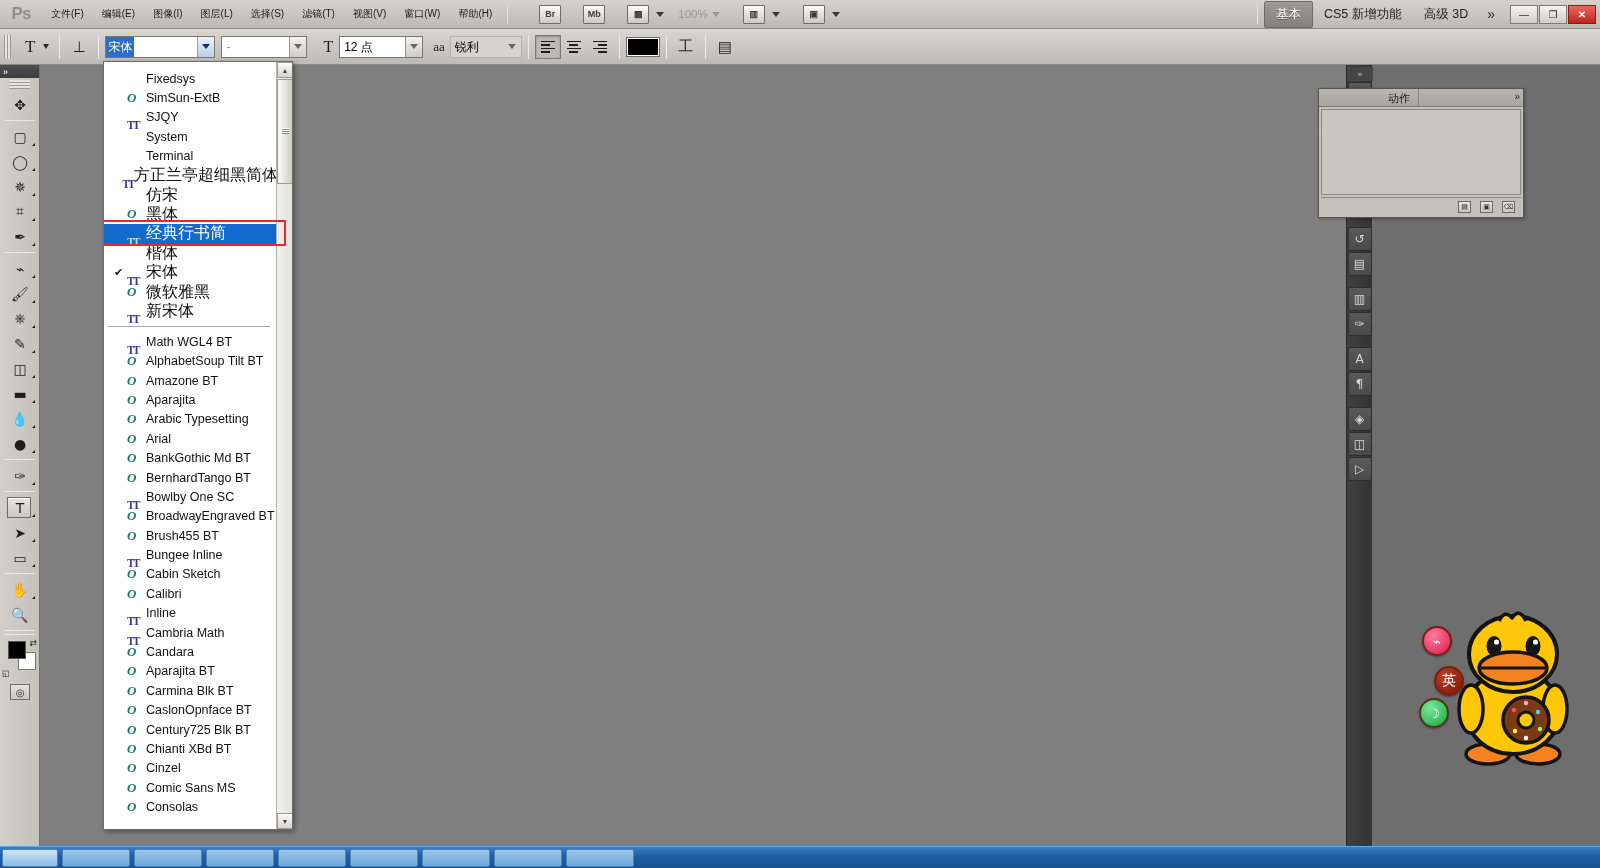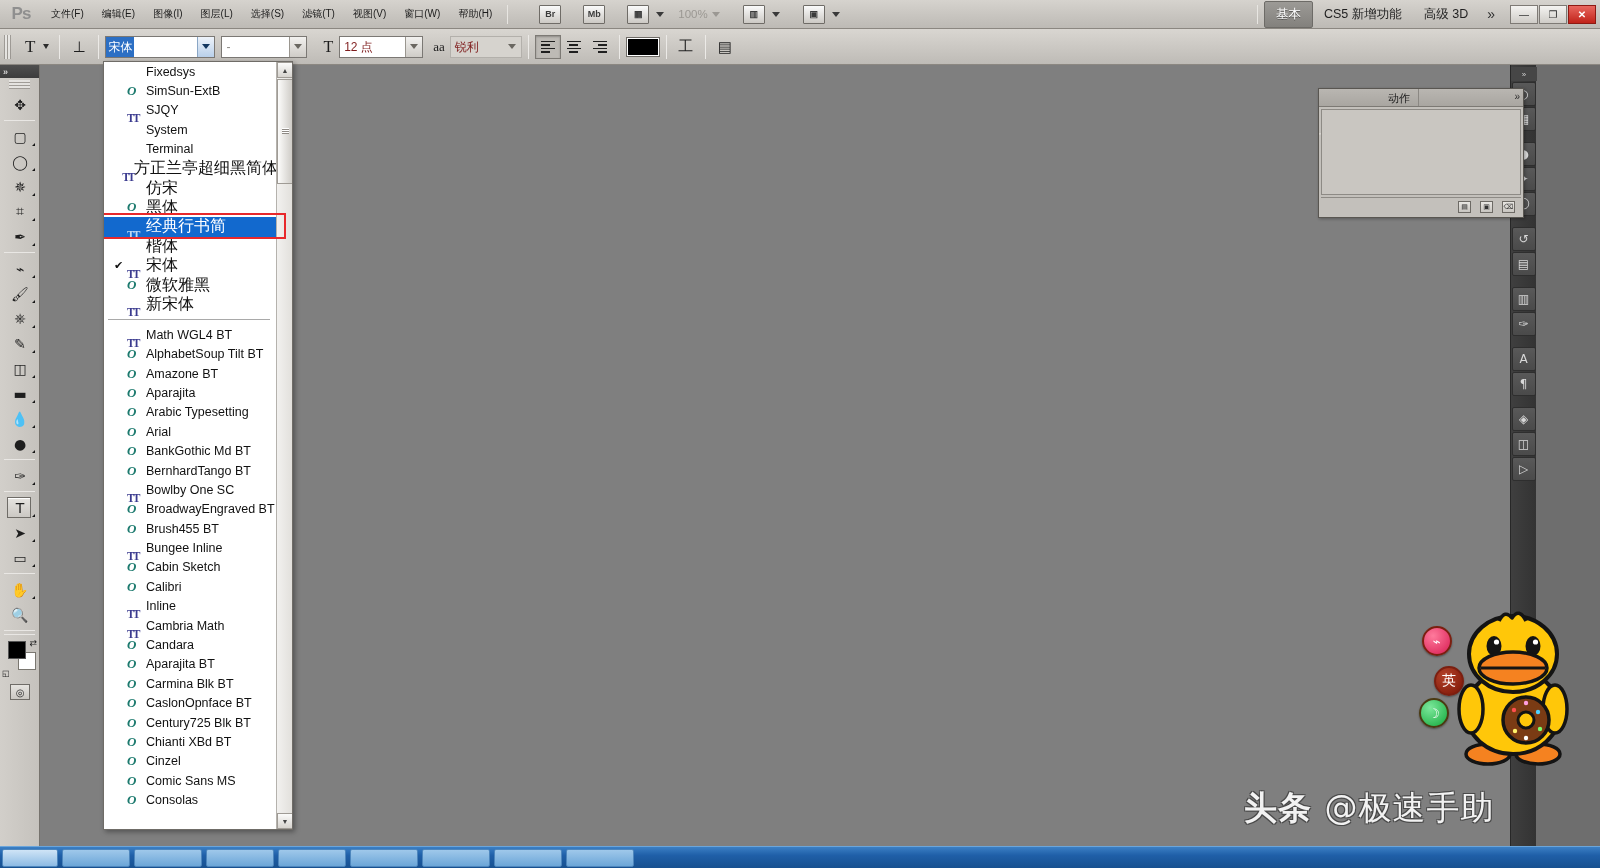--- a/index.html
+++ b/index.html
@@ -3,21 +3,21 @@
 <meta charset="utf-8">
 <style>
   * { box-sizing: border-box; margin:0; padding:0; }
   html,body { width:1600px; height:868px; overflow:hidden; }
   body {
     font-family: "Liberation Sans", sans-serif;
     font-size: 12px;
     background: #6e6e6e;
     -webkit-font-smoothing: antialiased;
   }
-  #app { position:relative; width:1536px; height:868px; background:#6e6e6e; }
+  #app { position:relative; width:1372px; height:868px; background:#6e6e6e; }
 
   
   .menubar {
     position:absolute; left:0; top:0; width:1600px; height:29px;
     background: linear-gradient(#d6d3ce, #c8c5c0 55%, #bdbab5);
     border-bottom:1px solid #8b8781;
     display:flex; align-items:center;
   }
   .ps-logo {
     width:42px; height:27px; display:flex; align-items:center; justify-content:center;
@@ -77,21 +77,21 @@
   .ob-sep { width:1px;height:24px;background:#999590;border-right:1px solid #eceae7;margin:0 6px; }
   .ob-btn {
     width:26px;height:24px;border:1px solid transparent;
     display:flex;align-items:center;justify-content:center;font-size:15px;color:#1d1d1d;
     font-family:"Liberation Serif",serif;
   }
   .combo {
     height:22px; border:1px solid #7b7874; background:#fff; display:flex; align-items:center;
     position:relative;
   }
-  .combo .txt { flex:1; padding:0 4px; font-size:12px; color:#7f1d1d; white-space:nowrap; overflow:hidden; line-height:20px;}
+  .combo .txt { flex:1; padding:0 4px; font-size:12px; color:#000000; white-space:nowrap; overflow:hidden; line-height:20px;}
   .combo .txt.sel { background:#2c6fc4; color:#fff; display:inline-block; flex:0 0 auto; padding:0 2px; }
   .combo .arrow {
     width:17px;height:20px; background:linear-gradient(#eef3fa,#b9d0ea);
     border-left:1px solid #8aa6c5; display:flex;align-items:center;justify-content:center;
   }
   .combo .arrow i {
     width:0;height:0;border-left:4px solid transparent;border-right:4px solid transparent;
     border-top:5px solid #12365f; display:block;
   }
   .combo.plain .arrow { background:linear-gradient(#f2f1ef,#cfccc7); border-left:1px solid #9a968f;}
@@ -151,21 +151,21 @@
   }
   .canvas-inner { position:absolute; inset:0; background:#7f7f7f; }
 
   
   .fontdrop {
     position:absolute; left:103px; top:61px; width:190px; height:769px;
     background:#fff; border:1px solid #6f6c67;
     box-shadow: 2px 2px 5px rgba(0,0,0,.35);
     overflow:hidden; z-index:40;
   }
-  .fd-list { position:absolute; left:0; top:0; width:174px; height:100%; padding-top:0; }
+  .fd-list { position:absolute; left:0; top:0; width:174px; height:100%; padding-top:7px; }
   .fd-row {
     height:19.4px; display:flex; align-items:center; padding-left:10px; font-size:12.5px; color:#111;
     white-space:nowrap; position:relative;
   }
   .fd-row .chk { width:13px; font-size:11px; color:#111; font-family:"DejaVu Sans",sans-serif; }
   .fd-row .ftico {
     width:19px; font-size:11.5px; font-weight:bold; color:#3b3b8f;
     font-family:"Liberation Serif", serif; text-align:left;
   }
   .fd-row .ftico.o {
@@ -777,24 +777,20 @@
       <circle cx="74" cy="112" r="8" fill="#ffc709" stroke="#141414" stroke-width="3"></circle>
       <circle cx="62" cy="102" r="2.2" fill="#ff4f4f"></circle>
       <circle cx="86" cy="104" r="2.2" fill="#4fd1ff"></circle>
       <circle cx="88" cy="121" r="2.2" fill="#7cff6b"></circle>
       <circle cx="63" cy="123" r="2.2" fill="#fff36b"></circle>
       <circle cx="74" cy="95" r="2.2" fill="#ff9ede"></circle>
       <circle cx="74" cy="130" r="2.2" fill="#fff"></circle>
     </svg>
   </div>
 
-  <div class="watermark">
-    <span>头条</span>
-    <span class="at">@极速手助</span>
-  </div>
 
   <div class="taskbar">
     <div class="tb-item first"></div>
     <div class="tb-item"></div>
     <div class="tb-item"></div>
     <div class="tb-item"></div>
     <div class="tb-item"></div>
     <div class="tb-item"></div>
     <div class="tb-item"></div>
     <div class="tb-item"></div>

